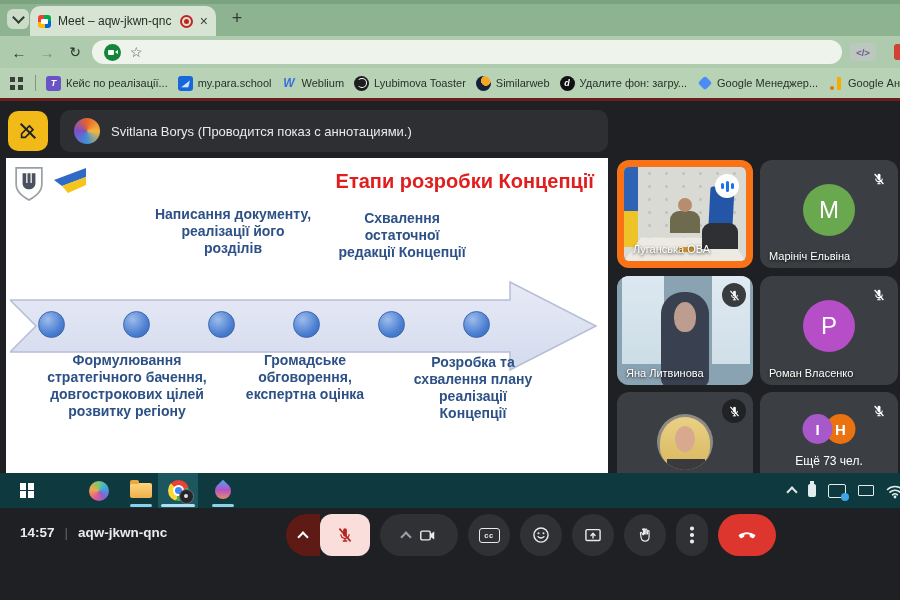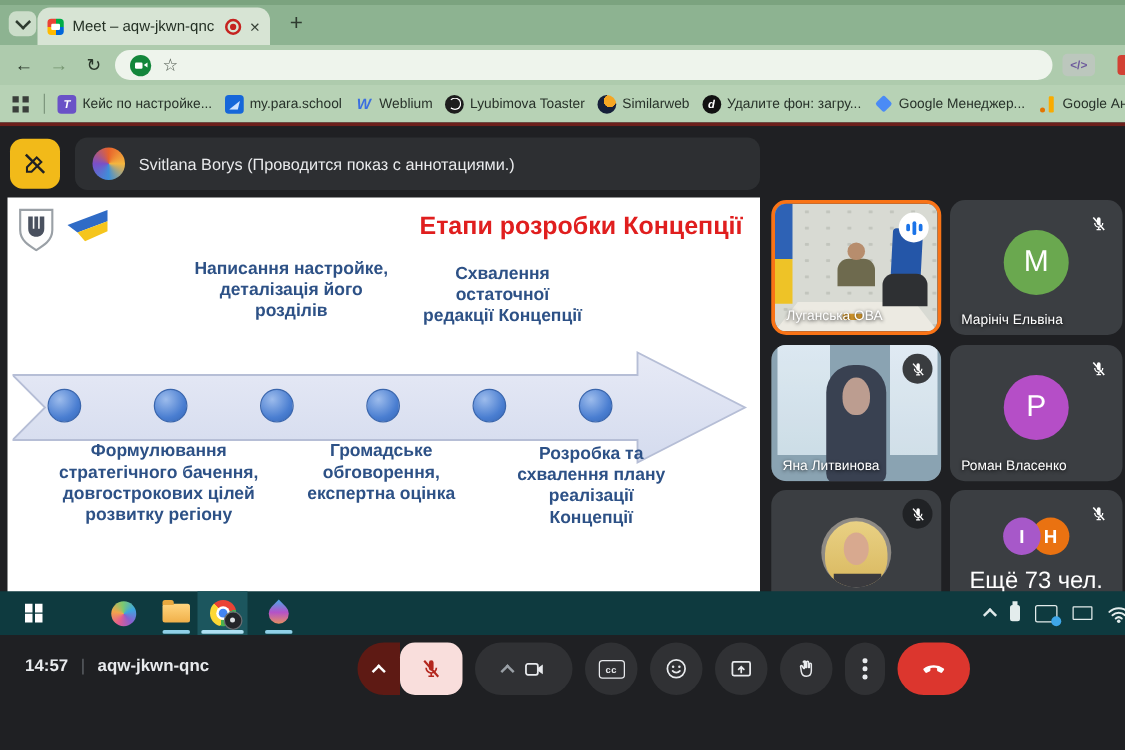--- a/index.html
+++ b/index.html
@@ -91,21 +91,21 @@
   .lbl5{left:224px;top:194px;width:150px}
   .lbl6{left:401px;top:196px;width:132px}
   .arrow-svg{position:absolute;left:4px;top:122px;width:588px;height:92px}
   .step{position:absolute;top:153px;width:27px;height:27px;border-radius:50%;border:1px solid #3a66ad;
     background:radial-gradient(circle at 35% 30%,#9dbcec,#4a7ed1 62%,#3465b4);box-sizing:border-box}
   .s1{left:32px}.s2{left:117px}.s3{left:202px}.s4{left:287px}.s5{left:372px}.s6{left:457px}
   .emblem{position:absolute;left:8px;top:7px}
   .flaglogo{position:absolute;left:46px;top:10px}
   
   .tile{position:absolute;border-radius:12px;background:#3b3e42;overflow:hidden;box-sizing:border-box}
-  .t1{left:617px;top:59px;width:136px;height:108px;border:3px solid #f97316}
+  .t1{left:617px;top:59px;width:136px;height:108px;border:7px solid #f97316}
   .t2{left:760px;top:59px;width:138px;height:108px}
   .t3{left:617px;top:175px;width:136px;height:109px}
   .t4{left:760px;top:175px;width:138px;height:109px}
   .t5{left:617px;top:291px;width:136px;height:111px}
   .t6{left:760px;top:291px;width:138px;height:111px}
   .pname{position:absolute;left:9px;bottom:6px;color:#fff;font-size:11px;white-space:nowrap;
     text-shadow:0 1px 3px rgba(0,0,0,.85)}
   .avatar-circle{position:absolute;left:50%;top:24px;transform:translateX(-50%);width:52px;height:52px;
     border-radius:50%;color:#fff;font-size:24px;display:flex;align-items:center;justify-content:center}
   .av-green{background:#6aa84f}.av-purple{background:#b54ec7}
@@ -143,21 +143,21 @@
   .photo5{position:absolute;left:50%;top:22px;transform:translateX(-50%);width:56px;height:56px;border-radius:50%;
     background:#8e8a84;overflow:hidden}
   .photo5 .hair{position:absolute;left:3px;top:3px;width:50px;height:52px;border-radius:50% 50% 42% 42%;
     background:linear-gradient(#e9d184,#d9b85f)}
   .photo5 .face{position:absolute;left:18px;top:12px;width:20px;height:26px;border-radius:50%;background:#d8a98f}
   .photo5 .torso{position:absolute;bottom:0;left:10px;width:38px;height:11px;background:#3a3a3e}
   .grp6{position:absolute;top:22px;left:50%;transform:translateX(-50%);display:flex}
   .grp6 .gc{width:30px;height:30px;border-radius:50%;color:#fff;font-size:15px;font-weight:bold;
     display:flex;align-items:center;justify-content:center}
   .gc.i{background:#a758c9;z-index:1}.gc.h{background:#ea7211;margin-left:-7px}
-  .more6{position:absolute;top:62px;left:0;width:100%;text-align:center;color:#fff;font-size:19px}
+  .more6{position:absolute;top:62px;left:0;width:100%;text-align:center;color:#fff;font-size:12px}
   
   .time-row{position:absolute;left:20px;top:424px;display:flex;align-items:center;gap:10px;color:#e8eaed;
     font-size:13.5px;font-weight:bold}
   .time-sep{color:#5f6368;font-weight:normal}
   .ctrls{position:absolute;left:286px;top:412px;display:flex;align-items:center;gap:10px;height:44px}
   .mic-group{display:flex;align-items:center}
   .mic-chev{width:34px;height:42px;background:#5e1a14;border-radius:21px 0 0 21px;display:flex;
     align-items:center;justify-content:center}
   .mic-btn{width:50px;height:42px;background:#f9dedc;border-radius:12px;display:flex;align-items:center;
     justify-content:center}
@@ -237,21 +237,21 @@
     </div>
     <div class="ext-icon"></div>
     <div class="edge-ext"></div>
   </div>
 
   <div class="bookmarks">
     <span class="apps-grid"></span>
     <span class="bm-sep"></span>
     <span class="bm">
         <i class="favi f-keis"></i>
-        <span>Кейс по настройке...</span>
+        <span>Кейс по реалізації...</span>
       </span>
     <span class="bm">
         <i class="favi f-para"></i>
         <span>my.para.school</span>
       </span>
     <span class="bm">
         <i class="favi f-weblium"></i>
         <span>Weblium</span>
       </span>
     <span class="bm">
@@ -294,21 +294,21 @@
       <svg class="emblem" width="30" height="38" viewBox="0 0 28 34">
         <path d="M2 2h24v15c0 8-7 12-12 15C9 29 2 25 2 17z" fill="#fdfdfd" stroke="#9aa0a6" stroke-width="1.6"></path>
         <path d="M8 7v9c0 4 3 6 6 6s6-2 6-6V7h-3.4v9h-1.2V7h-2.8v9h-1.2V7z" fill="#49505e"></path>
       </svg>
       <svg class="flaglogo" width="36" height="26" viewBox="0 0 36 26">
         <polygon points="2,12 34,0 34,9 10,18" fill="#2f6bc6"></polygon>
         <polygon points="10,18 34,9 34,17 16,25" fill="#f5c51d"></polygon>
       </svg>
       <div class="slide-title">Етапи розробки Концепції</div>
 
-      <div class="lbl lbl2">Написання настройке, деталізація його розділів</div>
+      <div class="lbl lbl2">Написання документу, реалізації його розділів</div>
       <div class="lbl lbl3">Схвалення остаточної редакції Концепції</div>
 
       <svg class="arrow-svg" viewBox="0 0 588 92">
         <defs>
           <linearGradient id="ag" x1="0" y1="0" x2="0" y2="1">
             <stop offset="0" stop-color="#e7eaf6"></stop>
               <stop offset="1" stop-color="#d4dbee"></stop>
           </linearGradient>
         </defs>
         <polygon points="0,20 500,20 500,2 586,46 500,90 500,72 0,72 26,46" fill="url(#ag)" stroke="#b6bed6" stroke-width="1.5"></polygon>

